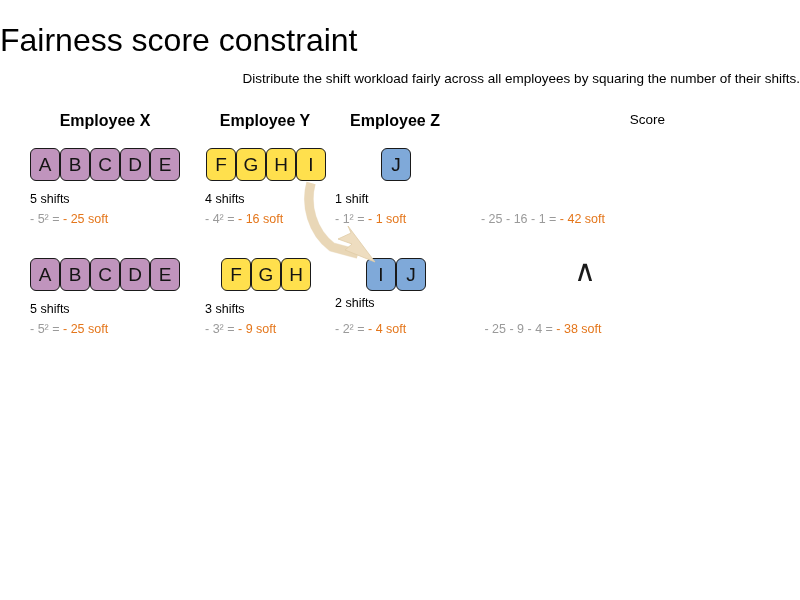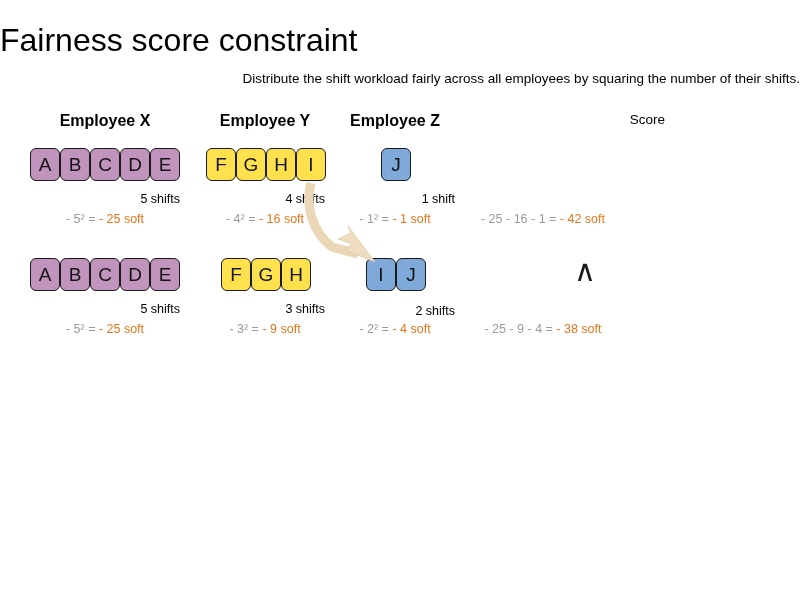--- a/index.html
+++ b/index.html
@@ -79,30 +79,30 @@
   }
   .shift-block.purple { background: #c094bd; }
   .shift-block.yellow { background: #ffe04d; }
   .shift-block.blue   { background: #7fa9d9; }
 
   .shift-count {
     position: absolute;
     font-size: 12.5px;
     font-weight: 400;
     color: #000000;
-    text-align: right;
+    text-align: left;
     white-space: nowrap;
   }
 
   .score-line {
     position: absolute;
     font-size: 12.5px;
     font-weight: 400;
     color: #9a9a9a;
-    text-align: center;
+    text-align: left;
     white-space: nowrap;
   }
   .score-line .soft {
     color: #e4761b;
   }
 
   .total-score {
     position: absolute;
     font-size: 12.5px;
     font-weight: 400;
@@ -199,21 +199,21 @@
   <div class="shift-block yellow">H</div>
 </div>
 
 <div class="block-group" style="left:366px; top:258px;">
   <div class="shift-block blue">I</div>
   <div class="shift-block blue">J</div>
 </div>
 
 <div class="shift-count" style="left:30px; top:302px; width:150px;">5 shifts</div>
 <div class="shift-count" style="left:205px; top:302px; width:120px;">3 shifts</div>
-<div class="shift-count" style="left:335px; top:304px; width:120px;">2 shifts</div>
+<div class="shift-count" style="left:335px; top:296px; width:120px;">2 shifts</div>
 
 <div class="score-line" style="left:30px; top:322px; width:150px;">
   <span>- 5² = </span><span class="soft">- 25 soft</span>
 </div>
 <div class="score-line" style="left:205px; top:322px; width:120px;">
   <span>- 3² = </span><span class="soft">- 9 soft</span>
 </div>
 <div class="score-line" style="left:335px; top:322px; width:120px;">
   <span>- 2² = </span><span class="soft">- 4 soft</span>
 </div>

